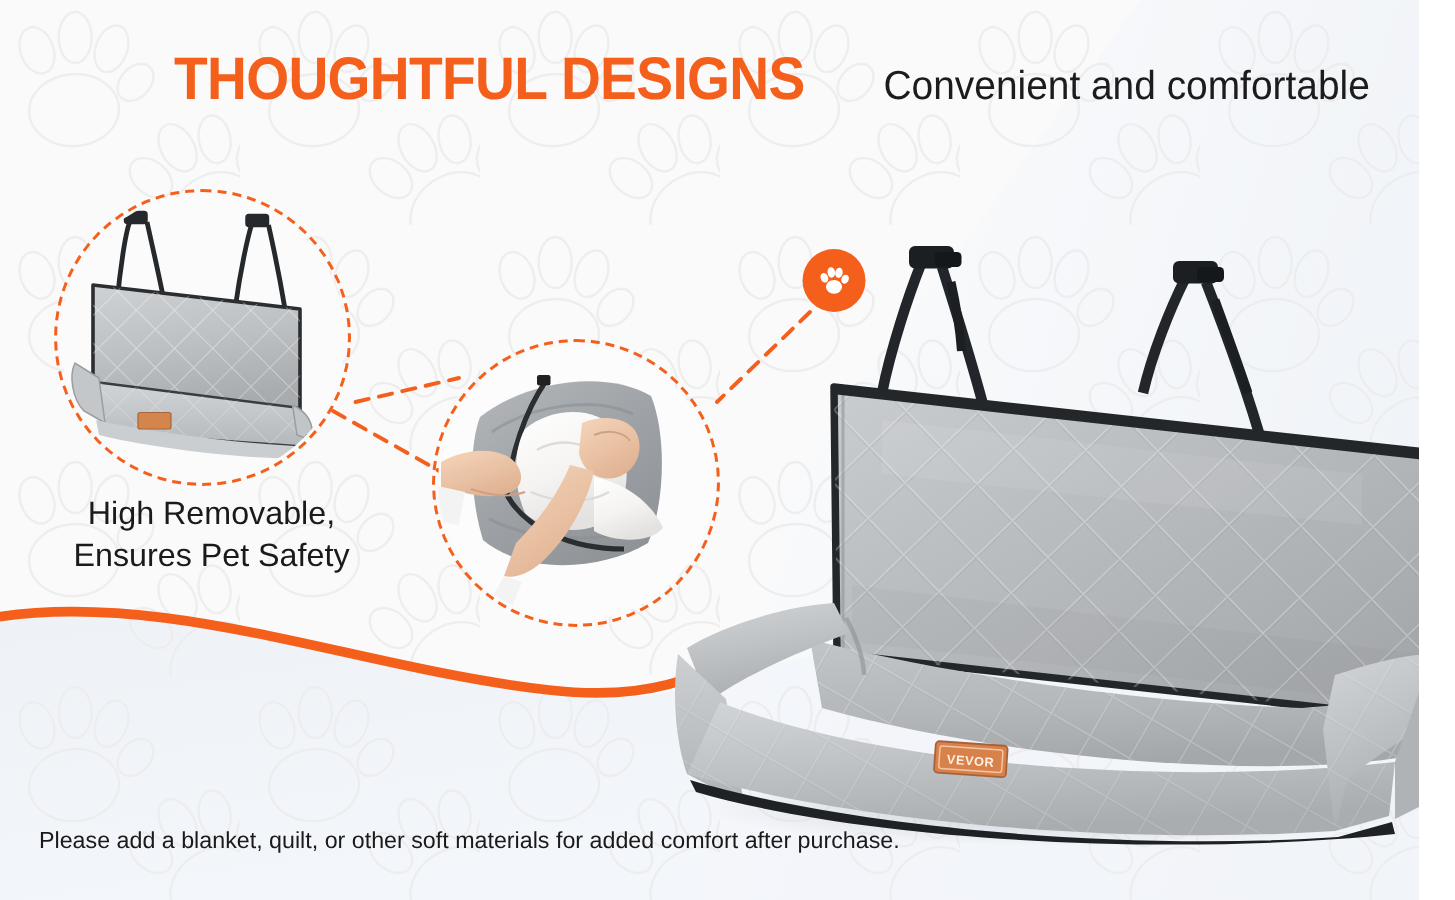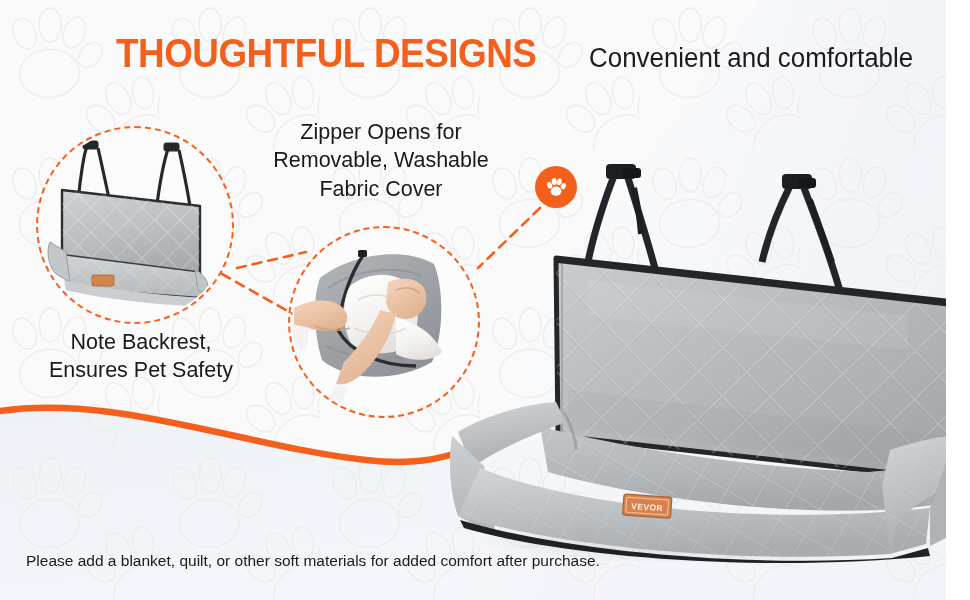--- a/index.html
+++ b/index.html
@@ -275,24 +275,21 @@
   <div id="paw-badge">
     <svg width="24" height="24" viewBox="0 0 24 24">
       <ellipse cx="12" cy="16.2" rx="5.4" ry="4.6" fill="#ffffff"></ellipse>
       <ellipse cx="5.6" cy="10.2" rx="2.5" ry="3.3" fill="#ffffff" transform="rotate(-22 5.6 10.2)"></ellipse>
       <ellipse cx="10.2" cy="6.6" rx="2.5" ry="3.5" fill="#ffffff" transform="rotate(-8 10.2 6.6)"></ellipse>
       <ellipse cx="15.3" cy="6.9" rx="2.5" ry="3.4" fill="#ffffff" transform="rotate(10 15.3 6.9)"></ellipse>
       <ellipse cx="19.4" cy="11.1" rx="2.4" ry="3.1" fill="#ffffff" transform="rotate(26 19.4 11.1)"></ellipse>
     </svg>
   </div>
 
-  <div class="caption" id="caption-zipper">Zipper Opens for
-Removable, Washable
-Fabric Cover</div>
-  <div class="caption" id="caption-backrest">Note Backrest,
+  <div class="caption" id="caption-backrest">High Removable,
 Ensures Pet Safety</div>
 
   <div class="note">
     <div>Please add a blanket, quilt, or other soft materials for added comfort after purchase.</div>
   </div>
 
   <div id="product-main">
     <svg width="532" height="420" viewBox="0 0 532 420">
       <defs>
         <linearGradient id="backGrad" x1="0.05" y1="0" x2="0.9" y2="0.9">

